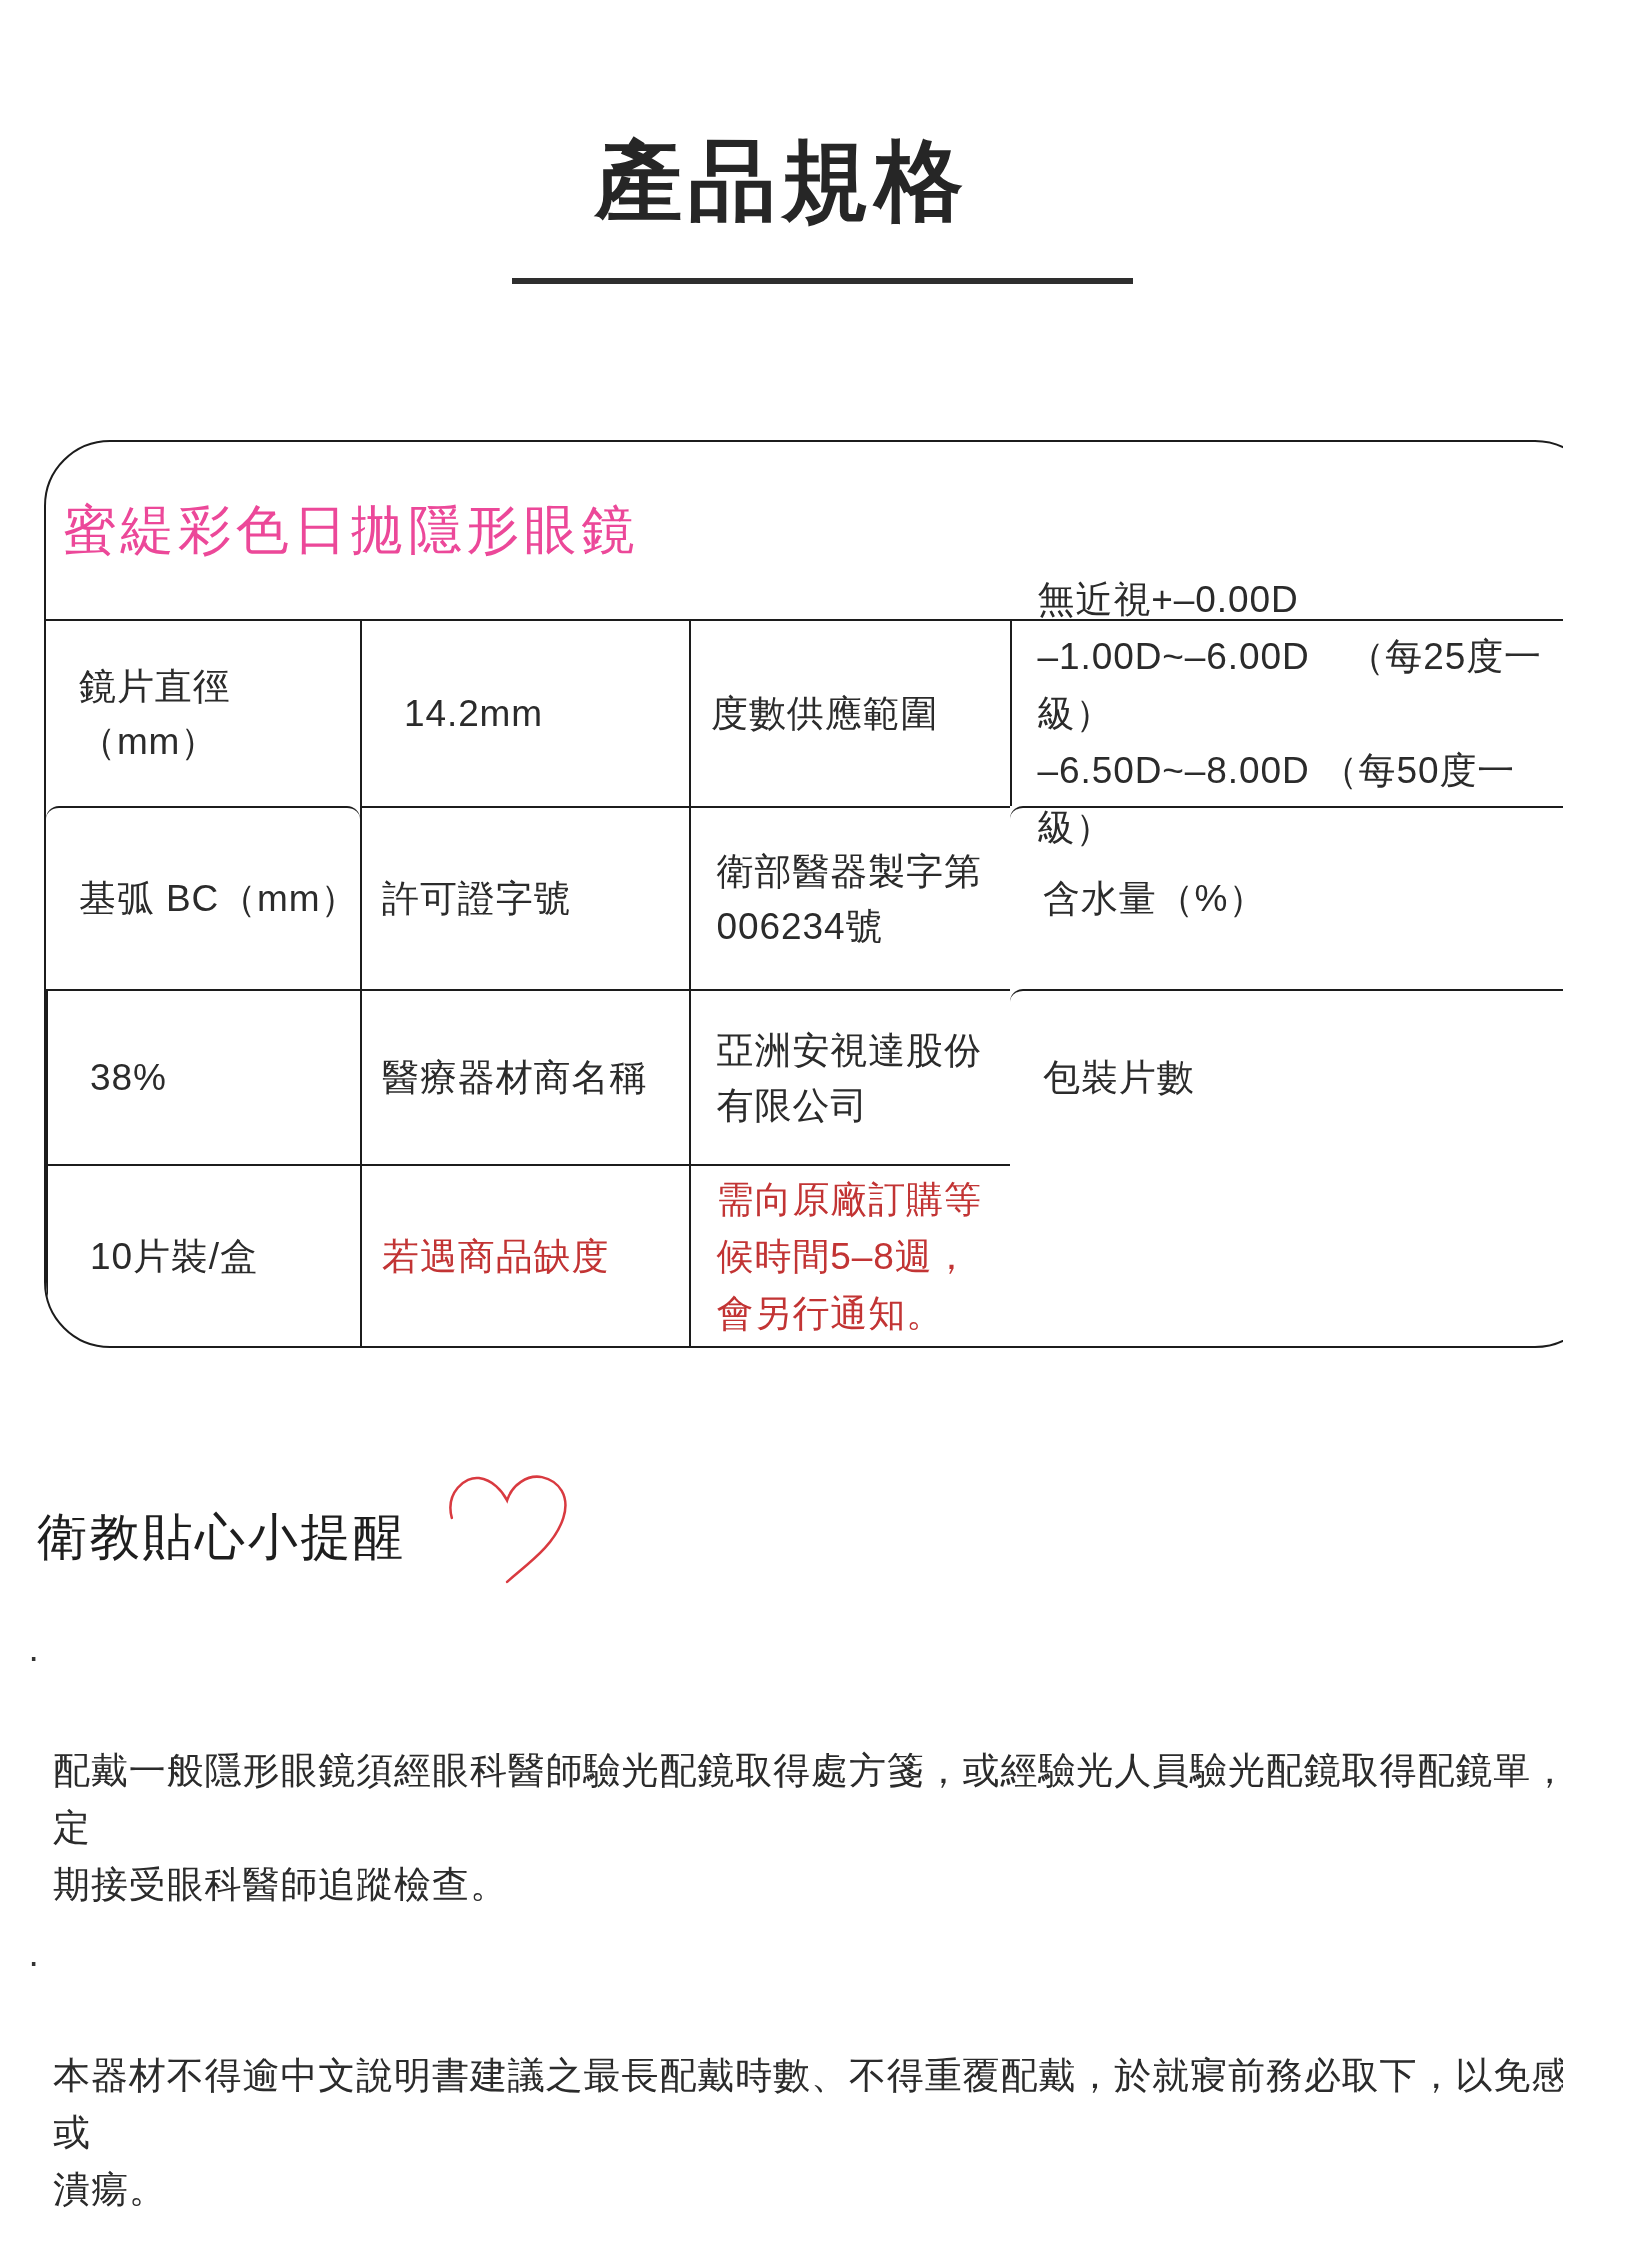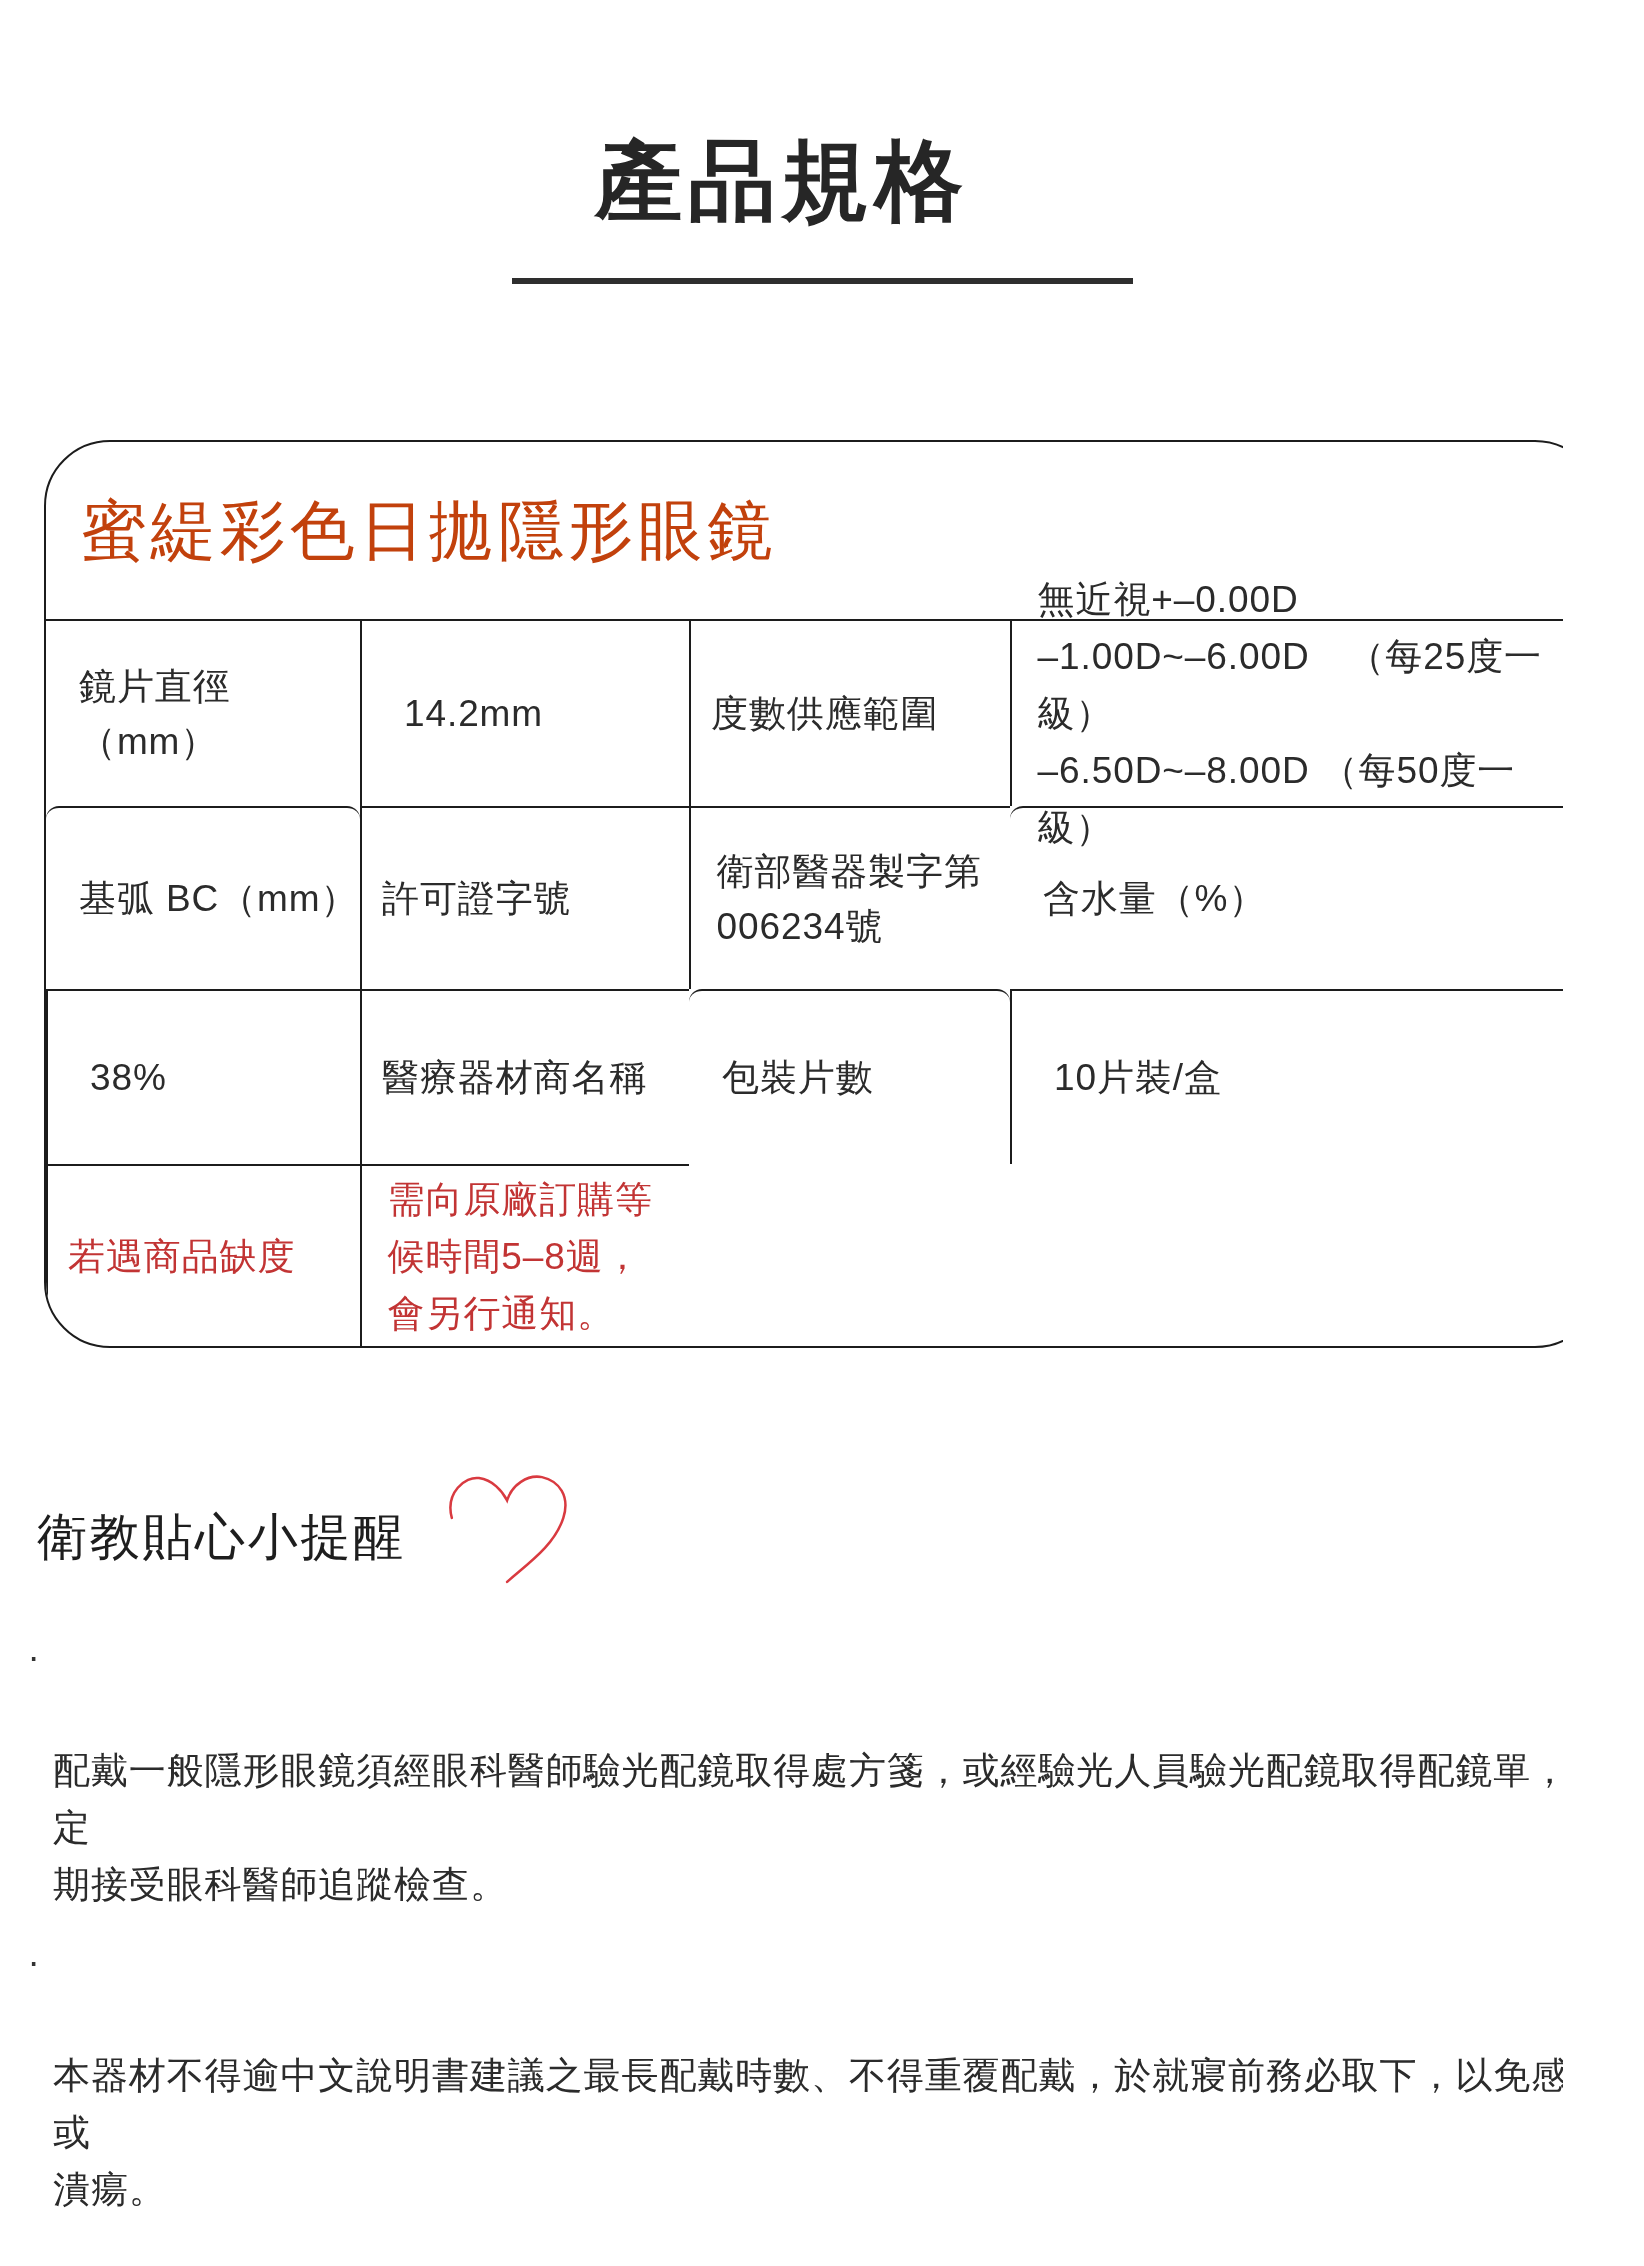--- a/index.html
+++ b/index.html
@@ -18,22 +18,22 @@
   
   .spec-table{
     position:absolute;left:44px;top:440px;width:1557px;height:908px;
     border:2.7px solid #1c1c1c;border-radius:66px;overflow:hidden;
     display:grid;box-sizing:border-box;
     grid-template-columns:314px 329px 321px 1fr;
     grid-template-rows:179px 185px 183px 175px 1fr;
   }
   .spec-header{
     grid-column:1 / -1;display:flex;align-items:center;
-    border-bottom:2.7px solid #1c1c1c;padding-left:35px;
-    font-size:65px;letter-spacing:4.6px;color:#c2410c;
+    border-bottom:2.7px solid #1c1c1c;padding-left:17px;
+    font-size:53px;letter-spacing:4.6px;color:#ec4899;
   }
   .cell{
     display:flex;align-items:center;box-sizing:border-box;
     font-size:37px;letter-spacing:0.9px;color:#2b2b2b;line-height:55px;
   }
   .cell.bl{border-left:2.7px solid #1c1c1c;}
   .cell.bt{border-top:2.7px solid #1c1c1c;}
   .cell.c1{padding-left:33px;border-radius:13px;}
   .cell.c2{padding-left:42px;}
   .cell.c3{padding-left:20px;}
@@ -77,20 +77,21 @@
 –1.00D~–6.00D　（每25度一級）
 –6.50D~–8.00D （每50度一級）</div>
 
     <div class="cell c1 bt">基弧 BC（mm）</div>
     <div class="cell c3 bl bt">許可證字號</div>
     <div class="cell c4 bl bt">衛部醫器製字第006234號</div>
 
     <div class="cell c1 bt">含水量（%）</div>
     <div class="cell c2 bl bt">38%</div>
     <div class="cell c3 bl bt">醫療器材商名稱</div>
+    <div class="cell c4 bl bt">亞洲安視達股份有限公司</div>
 
     <div class="cell c1 bt">包裝片數</div>
     <div class="cell c2 bl bt">10片裝/盒</div>
     <div class="cell c3 bl bt red">若遇商品缺度</div>
     <div class="cell c4 bl bt red multiline">需向原廠訂購等候時間5–8週，
 會另行通知。</div>
   </div>
 
   <div class="tips-heading">衛教貼心小提醒</div>
 

